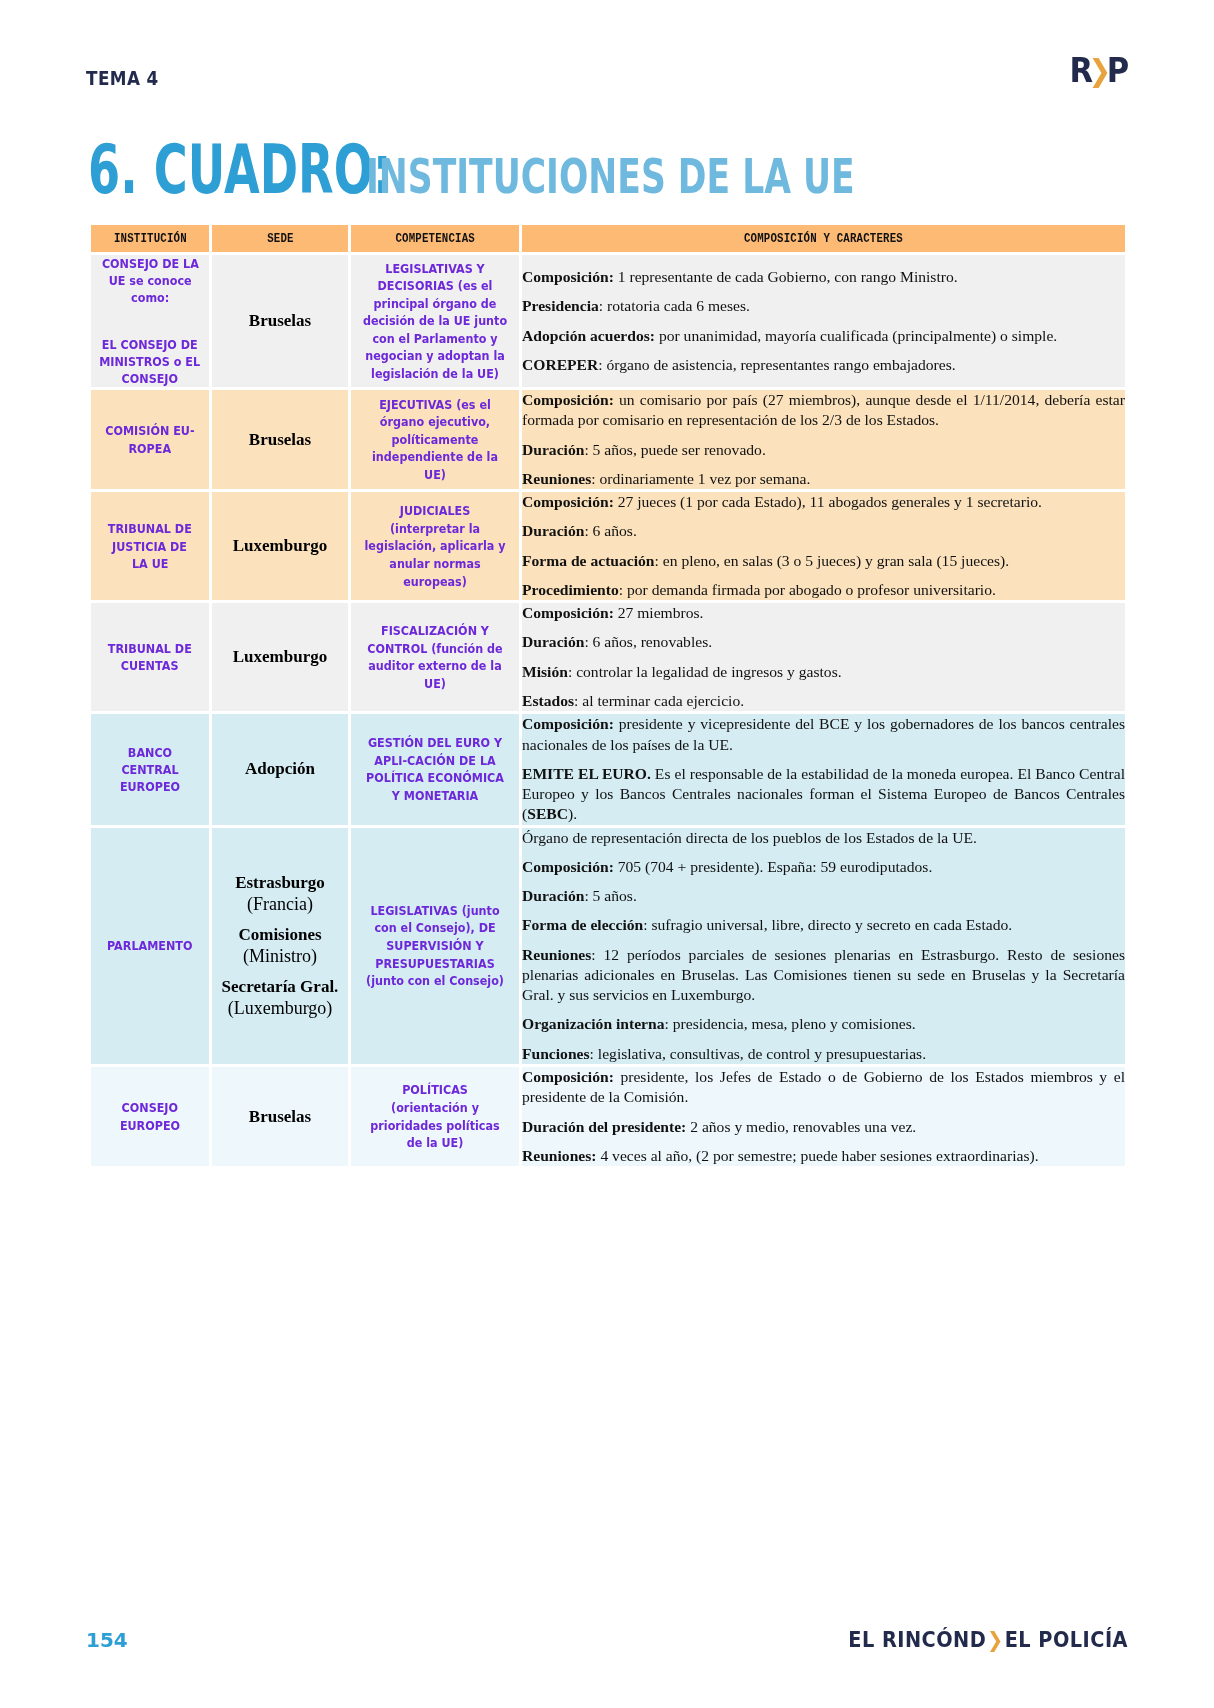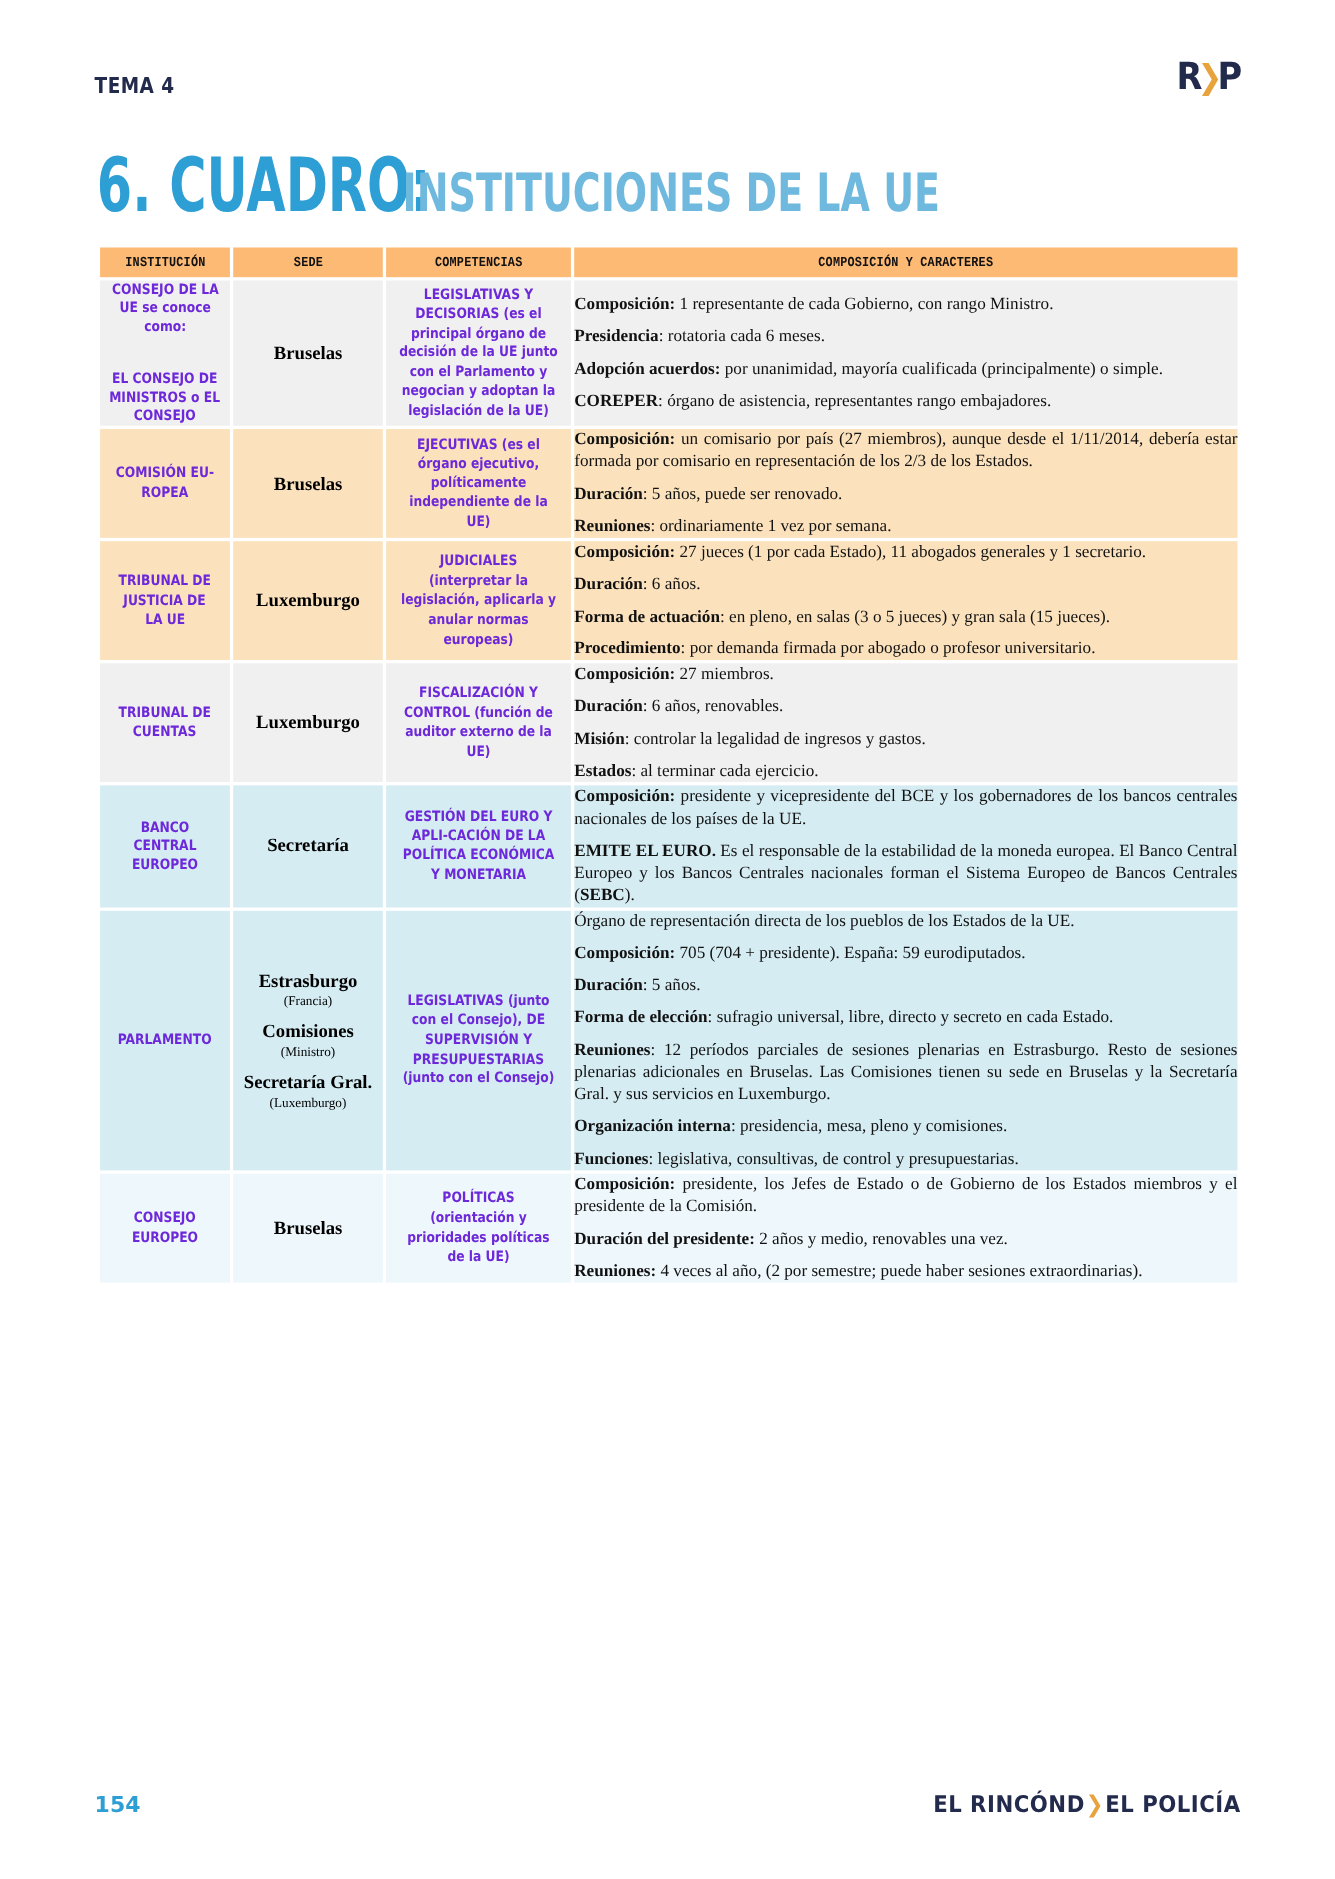--- a/index.html
+++ b/index.html
@@ -123,21 +123,21 @@
   td.sede {
     font-family: "Liberation Serif", serif;
     font-weight: 700;
     font-size: 17px;
     text-align: center;
     color: #000000;
     padding: 6px 4px;
   }
   td.sede .paren {
     font-weight: 400;
-    font-size: 12px;
+    font-size: 18px;
     display: block;
     margin-top: 1px;
   }
   td.sede .blk { margin-bottom: 10px; }
   td.sede .blk:last-child { margin-bottom: 0; }
 
   td.desc {
     font-family: "Liberation Serif", serif;
     font-size: 15.6px;
     line-height: 1.30;
@@ -265,21 +265,21 @@
           <td class="cond bg-grey"><span class="sq" style="display:inline-block;line-height:1.35">FISCALIZACIÓN  Y CONTROL (función de auditor externo de la UE)</span></td>
           <td class="desc bg-grey">
             <p><b>Composición:</b> 27 miembros.</p>
             <p><b>Duración</b>: 6 años, renovables.</p>
             <p><b>Misión</b>: controlar la legalidad de ingresos y gastos.</p>
             <p><b>Estados</b>: al terminar cada ejercicio.</p>
           </td>
         </tr>
         <tr>
           <td class="cond bg-blue"><span class="sq">BANCO CENTRAL</span><br><span class="sq">EUROPEO</span></td>
-          <td class="sede bg-blue"><span>Secretaría</span></td>
+          <td class="sede bg-blue"><span>Adopción</span></td>
           <td class="cond bg-blue"><span class="sq" style="display:inline-block;line-height:1.35">GESTIÓN DEL EURO Y APLI-CACIÓN DE LA POLÍTICA ECONÓMICA Y MONETARIA</span></td>
           <td class="desc bg-blue">
             <p><b>Composición:</b> presidente y vicepresidente del BCE y los gobernadores de los bancos centrales nacionales de los países de la UE.</p>
             <p><b>EMITE EL EURO.</b> Es el responsable de la estabilidad de la moneda europea. El Banco Central Europeo y los Bancos Centrales nacionales forman el Sistema Europeo de Bancos Centrales (<b>SEBC</b>).</p>
           </td>
         </tr>
         <tr>
           <td class="cond bg-blue"><span class="sq">PARLAMENTO</span></td>
           <td class="sede bg-blue">
             <div class="blk"><span>Estrasburgo</span><span class="paren">(Francia)</span></div>

